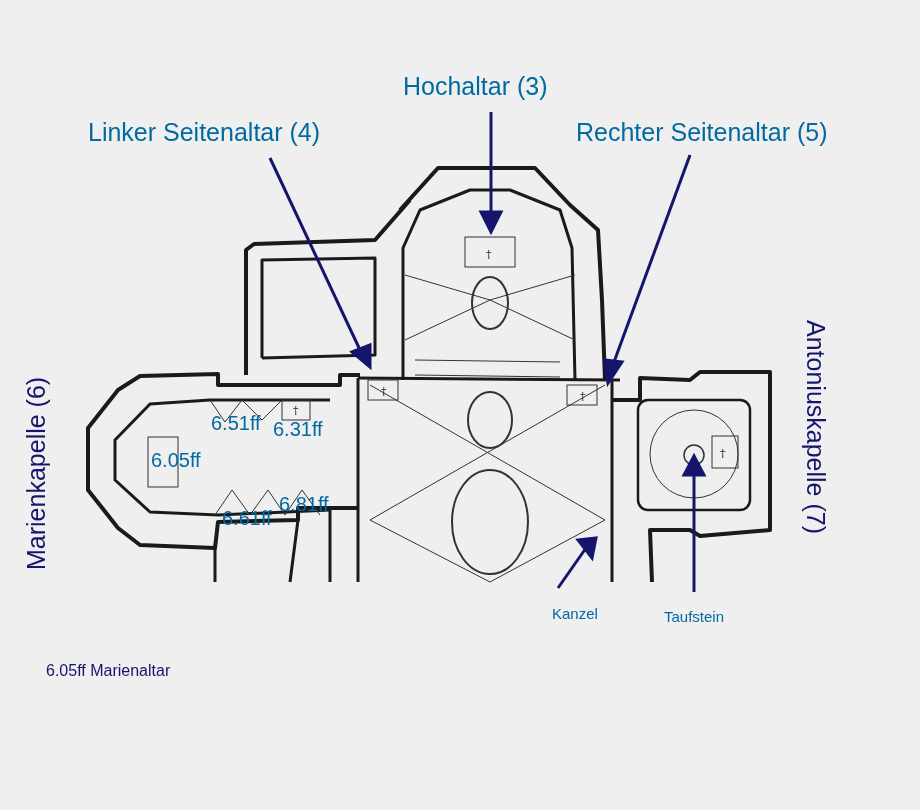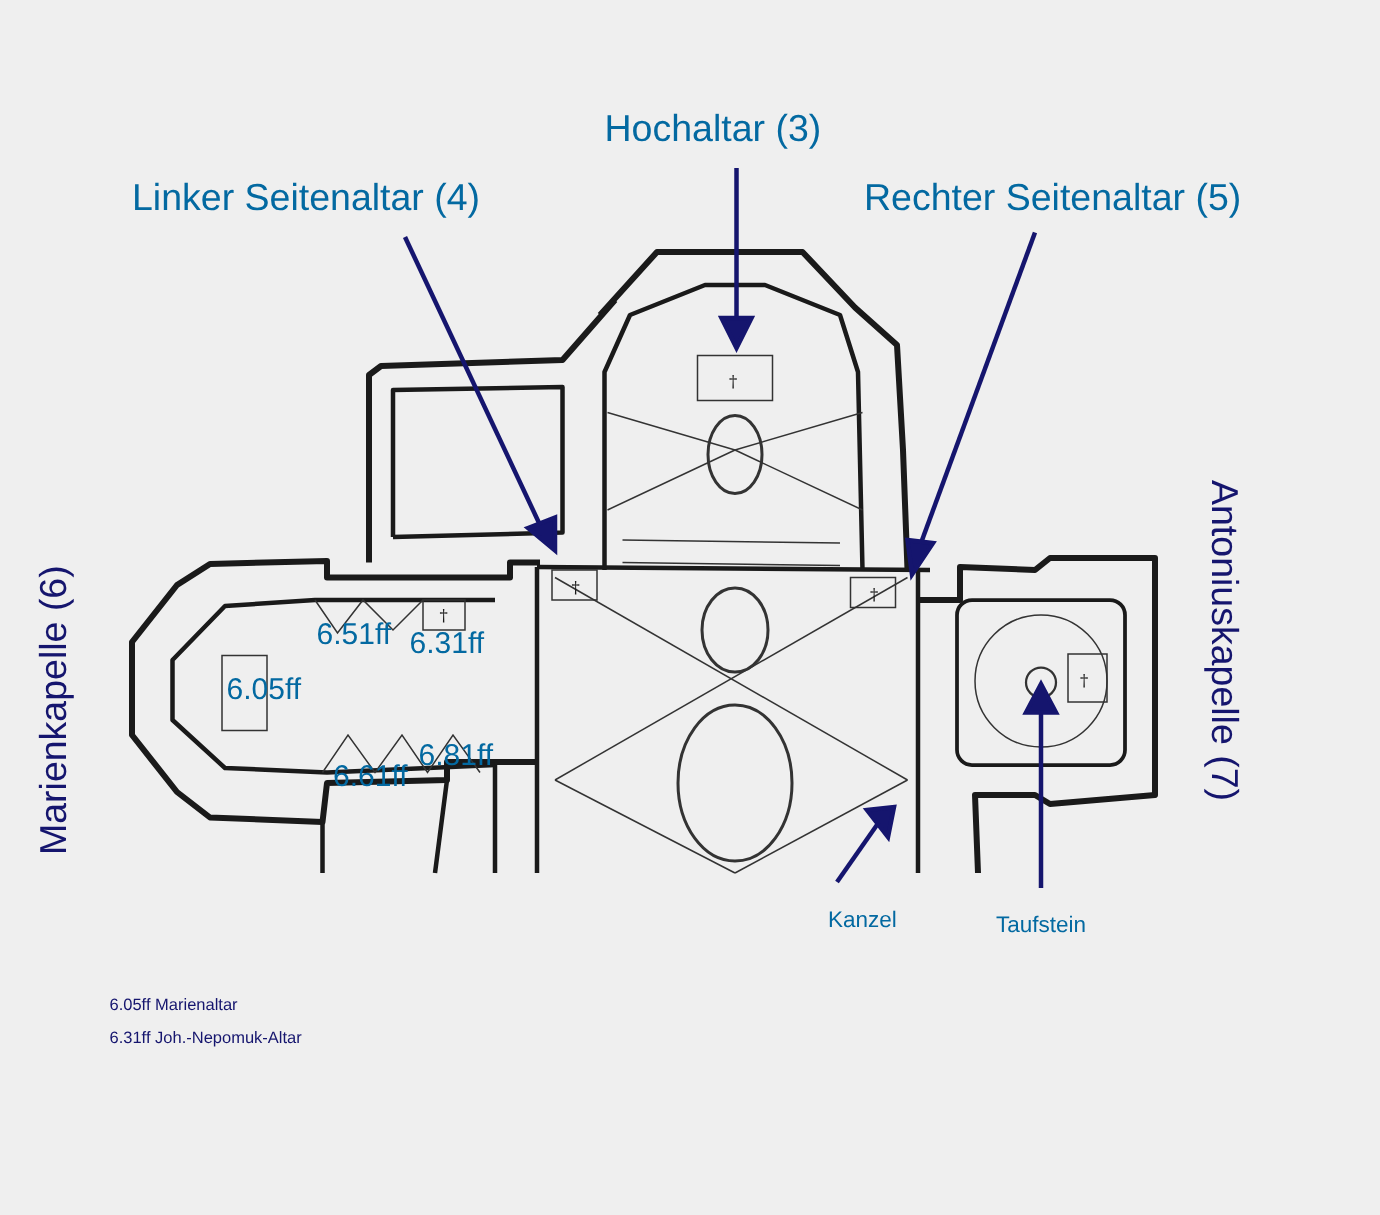--- a/index.html
+++ b/index.html
@@ -5,21 +5,21 @@
   html, body { margin:0; padding:0; }
   body { width:920px; height:810px; background:#efefef; position:relative; overflow:hidden;
          font-family:"Liberation Sans", sans-serif; color:#15156e; }
   .lbl { position:absolute; color:#0369a1; white-space:nowrap; }
   .big { font-size:25px; }
   .mid { font-size:20px; }
   .sm  { font-size:15px; }
   .vert-up { position:absolute; transform-origin:left top; transform:rotate(-90deg); font-size:25px; white-space:nowrap; color:#15156e; }
   .vert-down { position:absolute; transform-origin:left top; transform:rotate(90deg); font-size:25px; white-space:nowrap; color:#15156e; }
   #plan { position:absolute; left:0; top:0; }
-  .legend { position:absolute; left:46px; top:660px; font-size:11px; line-height:21.5px; color:#15156e;margin-left:27px; }
+  .legend { position:absolute; left:46px; top:660px; font-size:16px; line-height:21.5px; color:#15156e; }
 </style>
 </head>
 <body>
 
 <svg id="plan" width="920" height="810" viewBox="0 0 920 810">
   <g fill="none" stroke="#1a1a1a" stroke-width="4" stroke-linejoin="round">
 
     <path d="M360,375 L340,375 L340,385 L218,385 L218,374 L140,376 L118,390 L88,428 L88,490 L118,528 L140,545 L215,548 L218,522 L298,520 L298,508 L358,508"></path>
     <path d="M330,400 L210,400 L150,404 L115,440 L115,480 L150,512 L218,515 L330,510" stroke-width="3"></path>
 
@@ -100,14 +100,13 @@
 <div class="lbl sm" style="left:664px; top:608px;">Taufstein</div>
 
 <div class="lbl mid" style="left:151px; top:449px;">6.05ff</div>
 <div class="lbl mid" style="left:211px; top:412px;">6.51ff</div>
 <div class="lbl mid" style="left:273px; top:418px;">6.31ff</div>
 <div class="lbl mid" style="left:222px; top:507px;">6.61ff</div>
 <div class="lbl mid" style="left:279px; top:493px;">6.81ff</div>
 
 <div class="legend">
   <div>6.05ff Marienaltar</div>
-  <div>6.31ff Joh.-Nepomuk-Altar</div>
 </div>
 
 </body></html>

